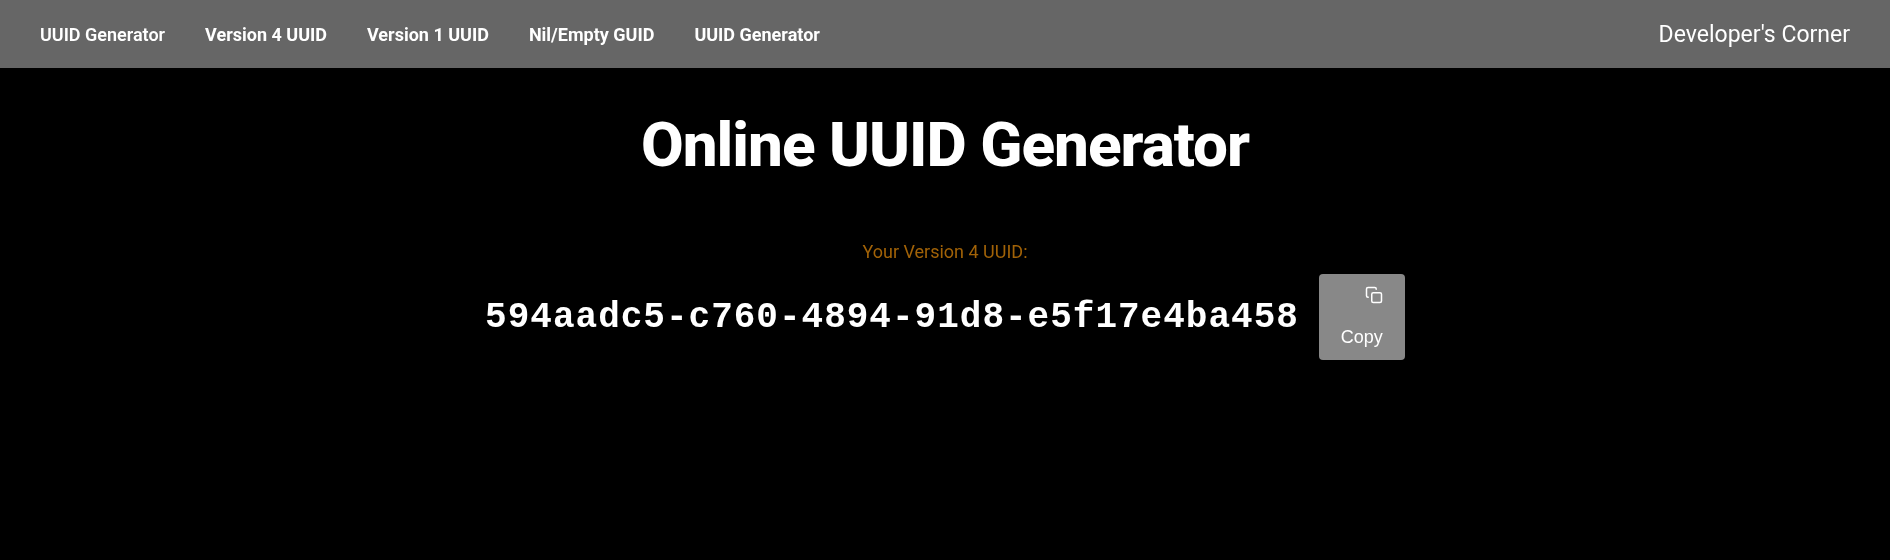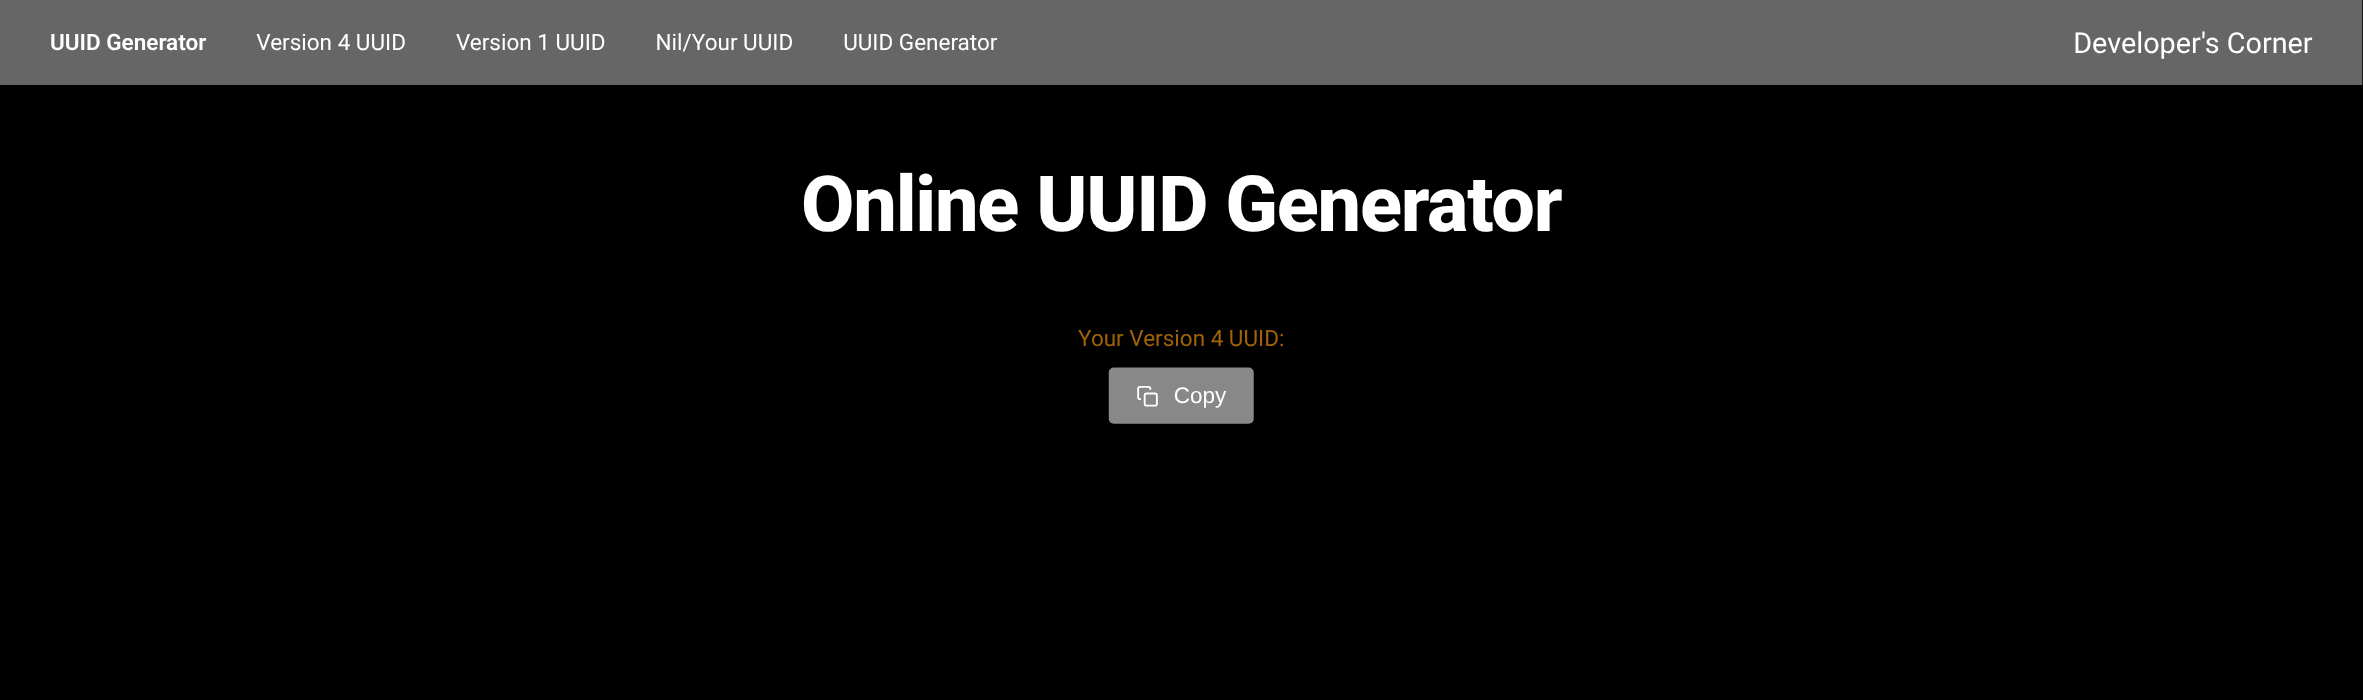--- a/index.html
+++ b/index.html
@@ -31,39 +31,40 @@
       gap: 40px;
       flex: 1;
     }
 
     .nav-link {
       color: #fff;
       text-decoration: none;
       font-size: 18px;
       cursor: pointer;
       white-space: nowrap;
+      font-weight: bold;
     }
 
     .nav-link.brand {
       font-weight: 600;
     }
 
     .nav-right {
       color: #fff;
       font-size: 23px;
       cursor: pointer;
       margin-left: 24px;
     }
 
     
     .main {
       display: flex;
       flex-direction: column;
       align-items: center;
-      padding-top: 60px;
+      padding-top: 40px;
       background: #000;
       min-height: 492px;
     }
 
     .page-title {
       font-size: 62px;
       font-weight: 800;
       color: #fff;
       text-align: center;
       margin-bottom: 60px;
@@ -94,23 +95,24 @@
 
     .copy-button {
       background: #888;
       color: #fff;
       border: none;
       border-radius: 4px;
       padding: 12px 22px;
       font-size: 18px;
       cursor: pointer;
       display: flex;
-      align-items: center;
-      gap: 12px;
+      align-items: flex-end;
+      gap: 23px;
       white-space: nowrap;
+      flex-direction: column;
     }
 
     .copy-icon-svg {
       width: 18px;
       height: 18px;
       fill: none;
       stroke: #fff;
       stroke-width: 2;
     }
 
@@ -127,32 +129,33 @@
     }
   </style>
 </head>
 <body>
 
 <nav>
   <div class="nav-left">
     <a class="nav-link brand">UUID Generator</a>
     <a class="nav-link">Version 4 UUID</a>
     <a class="nav-link">Version 1 UUID</a>
-    <a class="nav-link">Nil/Your UUID</a>
+    <a class="nav-link">Nil/Empty GUID</a>
     <a class="nav-link">UUID Generator</a>
   </div>
   <div class="nav-right">Developer's Corner</div>
 </nav>
 
 <div class="main">
   <h1 class="page-title">Online UUID Generator</h1>
 
   <div class="uuid-label">Your Version 4 UUID:</div>
 
   <div class="uuid-row">
+    <span class="uuid-value">594aadc5-c760-4894-91d8-e5f17e4ba458</span>
     <button class="copy-button">
       <svg class="copy-icon-svg" viewBox="0 0 24 24">
         <rect x="9" y="9" width="13" height="13" rx="2" ry="2" stroke="#fff" stroke-width="2" fill="none"></rect>
         <path d="M5 15H4a2 2 0 0 1-2-2V4a2 2 0 0 1 2-2h9a2 2 0 0 1 2 2v1" stroke="#fff" stroke-width="2" fill="none"></path>
       </svg>
       <span>Copy</span>
     </button>
   </div>
 
 </div>

